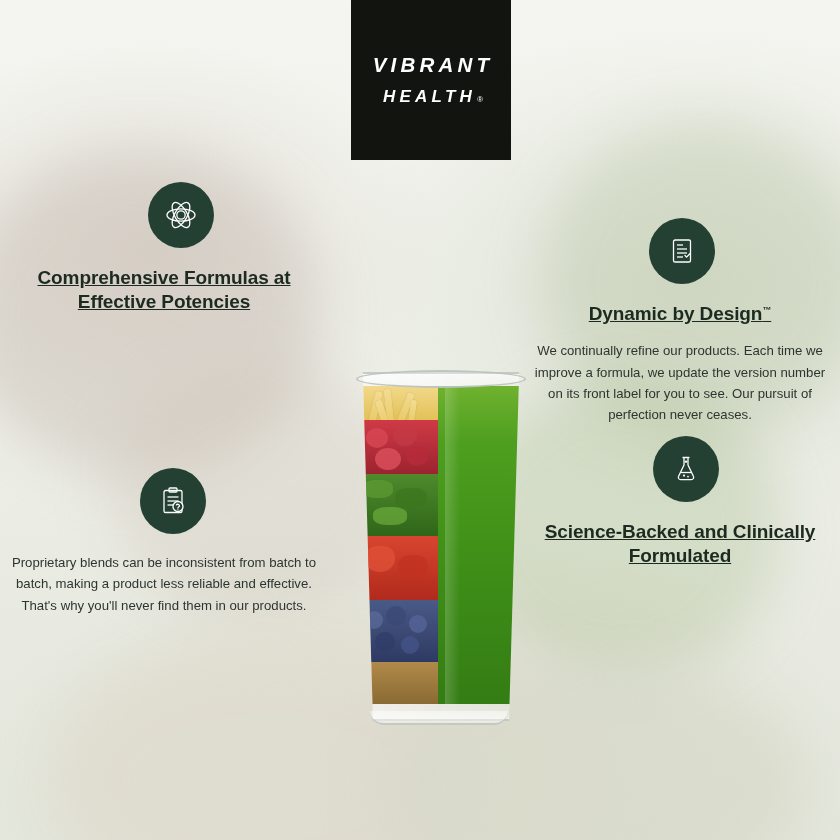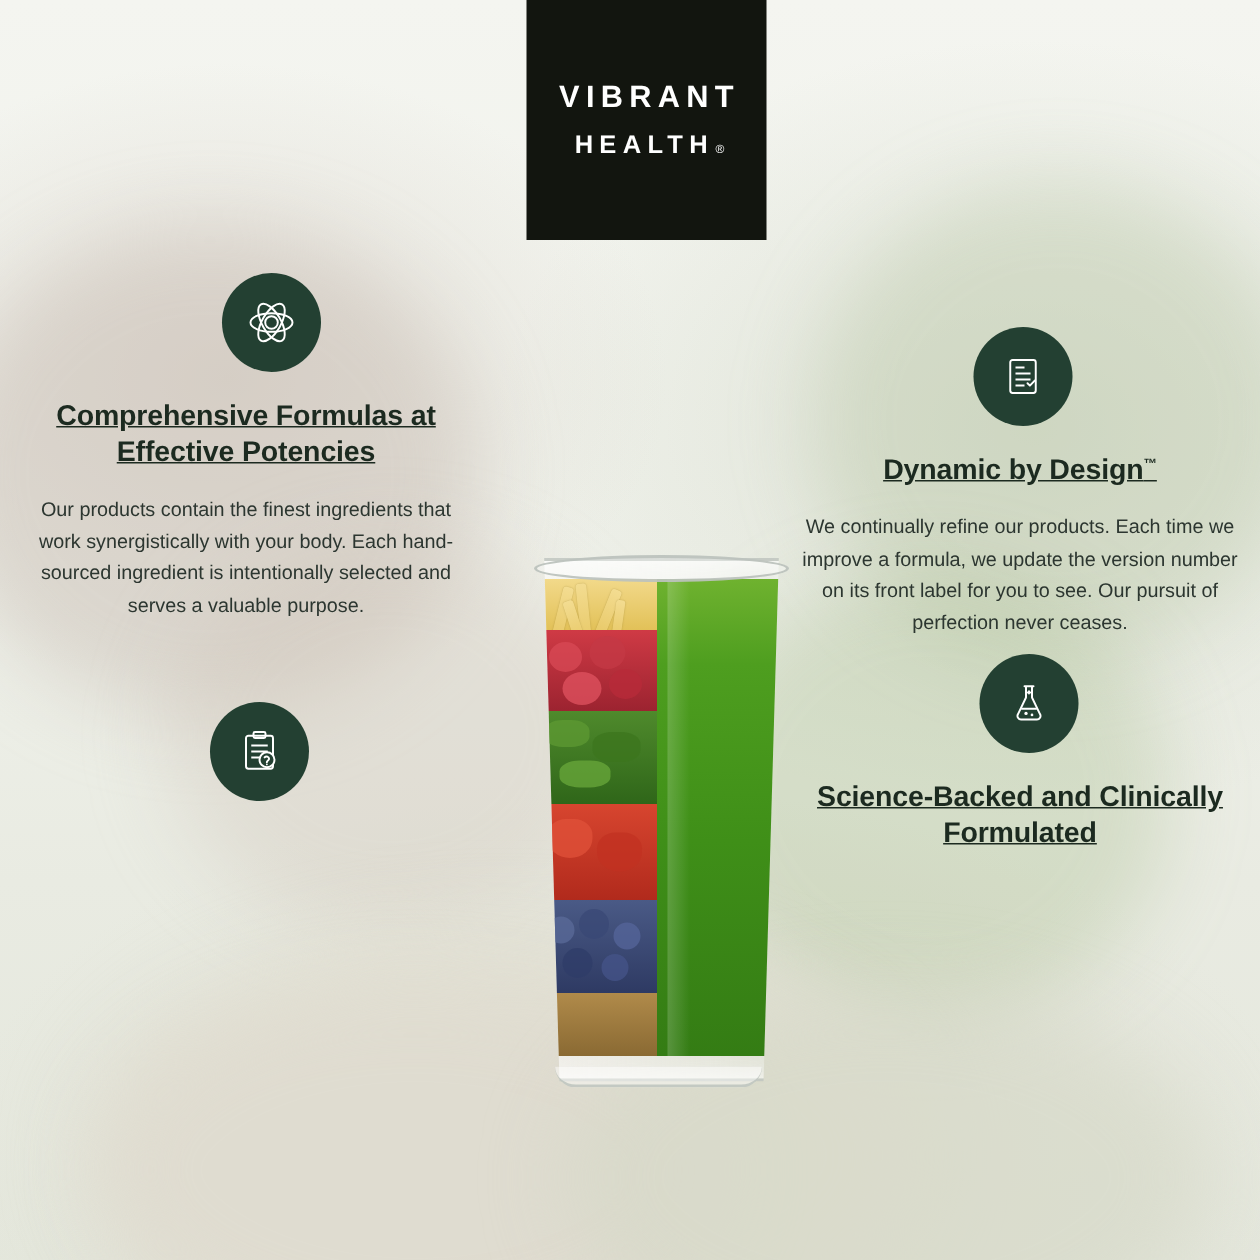--- a/index.html
+++ b/index.html
@@ -47,20 +47,21 @@
     left: 351px;
     top: 0;
     width: 160px;
     height: 160px;
     background: #12150f;
     display: flex;
     flex-direction: column;
     align-items: center;
     justify-content: center;
     z-index: 5;
+    font-style: italic;
   }
   .logo-line1 {
     color: #ffffff;
     font-size: 20.5px;
     letter-spacing: 4.2px;
     font-weight: 700;
     line-height: 1;
     padding-left: 4px;
   }
   .logo-line2-wrap {
@@ -289,36 +290,36 @@
   <div class="feature" id="f-formulas">
     <div class="circle">
       <svg width="34" height="34" viewBox="0 0 34 34" fill="none" stroke="#ffffff" stroke-width="1.3">
         <circle cx="17" cy="17" r="4.2"></circle>
         <ellipse cx="17" cy="17" rx="14" ry="6.2"></ellipse>
         <ellipse cx="17" cy="17" rx="14" ry="6.2" transform="rotate(60 17 17)"></ellipse>
         <ellipse cx="17" cy="17" rx="14" ry="6.2" transform="rotate(120 17 17)"></ellipse>
       </svg>
     </div>
     <h2 class="feat-title">Comprehensive Formulas at Effective Potencies</h2>
-    <p class="feat-body">Our products contain the finest ingredients that work synergistically with your body. Each hand-sourced ingredient is intentionally selected and serves a valuable purpose.</p>
   </div>
 
   <div class="feature" id="f-blends">
     <div class="circle">
       <svg width="32" height="32" viewBox="0 0 32 32" fill="none" stroke="#ffffff" stroke-width="1.3">
         <rect x="7" y="5.5" width="18" height="22" rx="1.6"></rect>
         <rect x="12" y="3" width="8" height="4" rx="1"></rect>
         <line x1="10.5" y1="12" x2="21.5" y2="12"></line>
         <line x1="10.5" y1="16" x2="21.5" y2="16"></line>
         <line x1="10.5" y1="20" x2="17" y2="20"></line>
         <circle cx="21" cy="21.5" r="5" fill="#234032"></circle>
         <path d="M19.4 19.9a1.7 1.7 0 0 1 3 1c0 1.1-1.5 1.2-1.5 2.2" stroke-linecap="round"></path>
         <circle cx="20.9" cy="24.6" r="0.6" fill="#ffffff" stroke="none"></circle>
       </svg>
     </div>
+    <p class="feat-body">Proprietary blends can be inconsistent from batch to batch, making a product less reliable and effective. That's why you'll never find them in our products.</p>
   </div>
 
   <div class="feature" id="f-dynamic">
     <div class="circle">
       <svg width="30" height="30" viewBox="0 0 30 30" fill="none" stroke="#ffffff" stroke-width="1.3">
         <rect x="6.5" y="4" width="17" height="22" rx="1.6"></rect>
         <line x1="10" y1="9" x2="16" y2="9"></line>
         <line x1="10" y1="13" x2="20" y2="13"></line>
         <line x1="10" y1="17" x2="20" y2="17"></line>
         <line x1="10" y1="21" x2="16" y2="21"></line>

